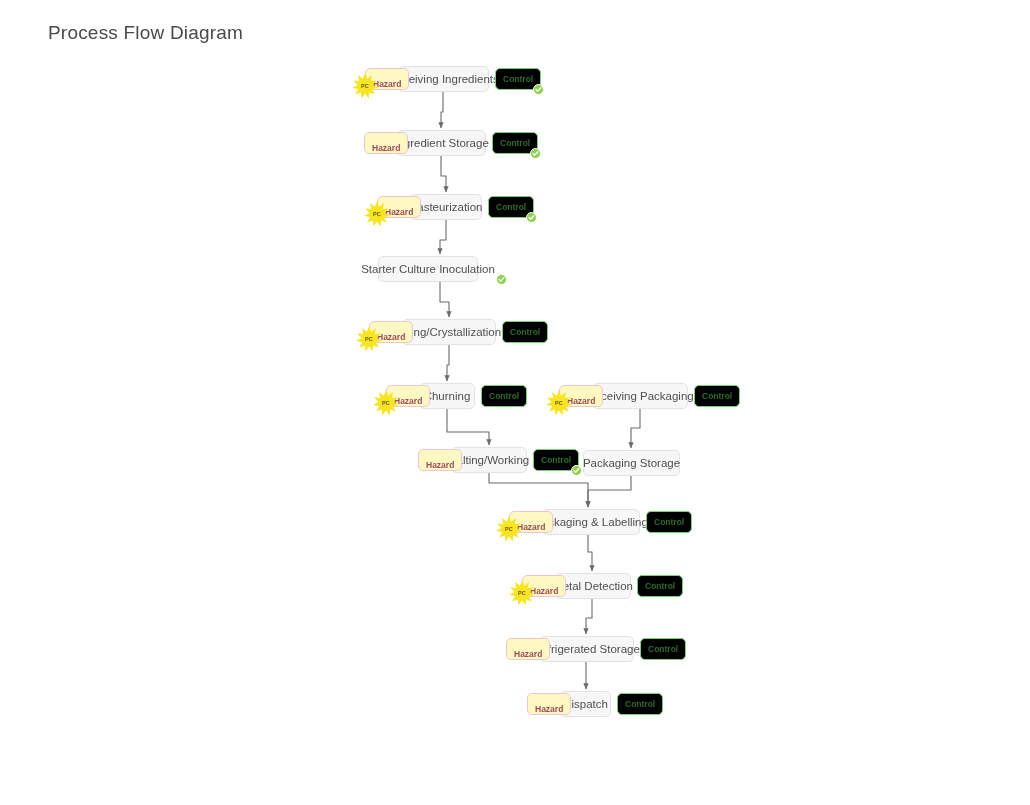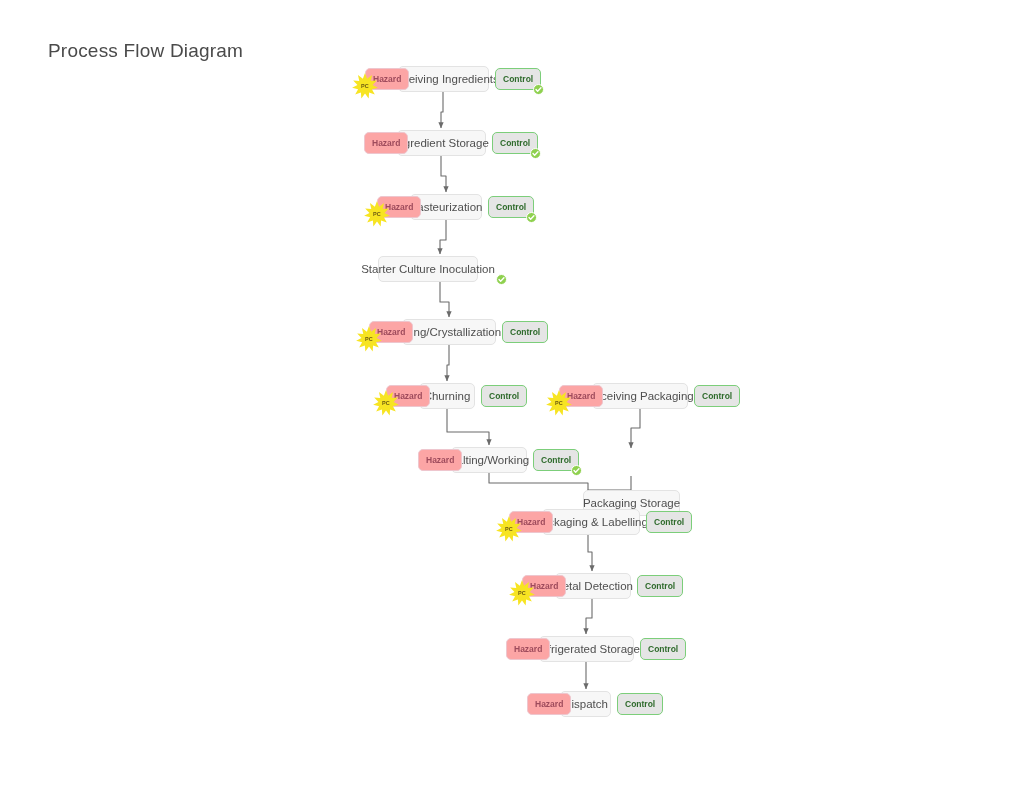--- a/index.html
+++ b/index.html
@@ -16,21 +16,20 @@
   }
   #page-title {
     position: absolute;
     left: 48px;
     top: 22px;
     font-size: 19px;
     color: #4a4a4a;
     font-weight: 400;
     letter-spacing: 0.2px;
     white-space: nowrap;
-    margin-top: 18px;
   }
   #canvas {
     position: absolute;
     left: 0;
     top: 0;
     width: 1030px;
     height: 805px;
   }
   #edges {
     position: absolute;
@@ -64,26 +63,27 @@
     justify-content: center;
     box-sizing: border-box;
     border-radius: 5px;
     font-size: 8.5px;
     font-weight: 700;
     white-space: nowrap;
     padding: 0 7px;
     z-index: 3;
   }
   .badge-hazard {
-    background: #fca5a5;
+    background: #fef9c3;
     color: #9e4b5c;
     border: 1px solid #eec6ce;
+    align-items: flex-end;
   }
   .badge-control {
-    background: #e5e5e5;
+    background: #000000;
     color: #2f6b2c;
     border: 1px solid #7cce7a;
     text-align: right;
   }
   .check {
     position: absolute;
     width: 11px;
     height: 11px;
     border-radius: 50%;
     background: #8fd14f;
@@ -260,21 +260,21 @@
         <span>Hazard</span>
       </div>
       <div class="badge badge-control" style="top: 449px; left: 533px;">
         <span>Control</span>
       </div>
       <div class="check" style="left: 571px; top: 465px;">
         <svg width="7" height="7" viewBox="0 0 8 8">
           <path d="M1.2 4.1 L3 5.9 L6.8 2.1" fill="none" stroke="#ffffff" stroke-width="1.6" stroke-linecap="round" stroke-linejoin="round"></path>
         </svg>
       </div>
-      <div class="node" style="left: 583px; top: 450px; width: 97px; margin-top: 40px;">
+      <div class="node" style="left: 583px; top: 450px; width: 97px;">
         <span>Packaging Storage</span>
       </div>
       <div class="node" style="left: 542px; top: 509px; width: 98px;">
         <span>Packaging &amp; Labelling</span>
       </div>
       <div class="badge badge-hazard" style="top: 511px; left: 509px;">
         <span>Hazard</span>
       </div>
       <div class="badge badge-control" style="top: 511px; left: 646px;">
         <span>Control</span>

